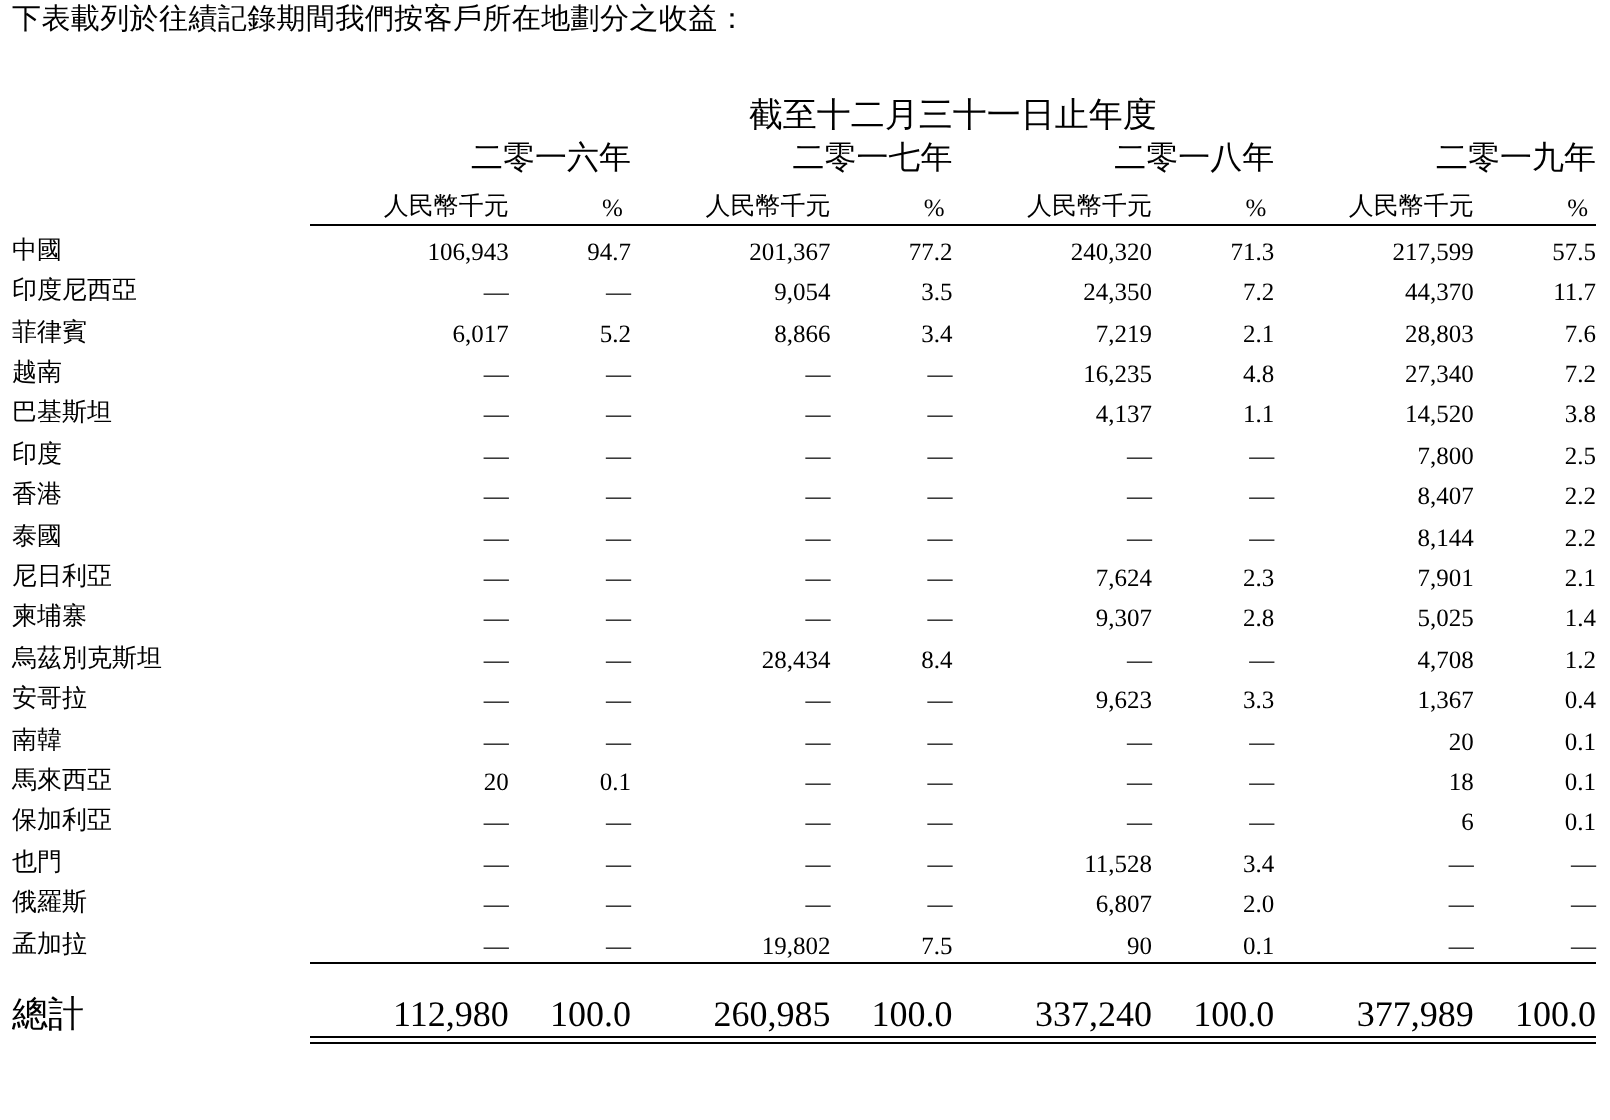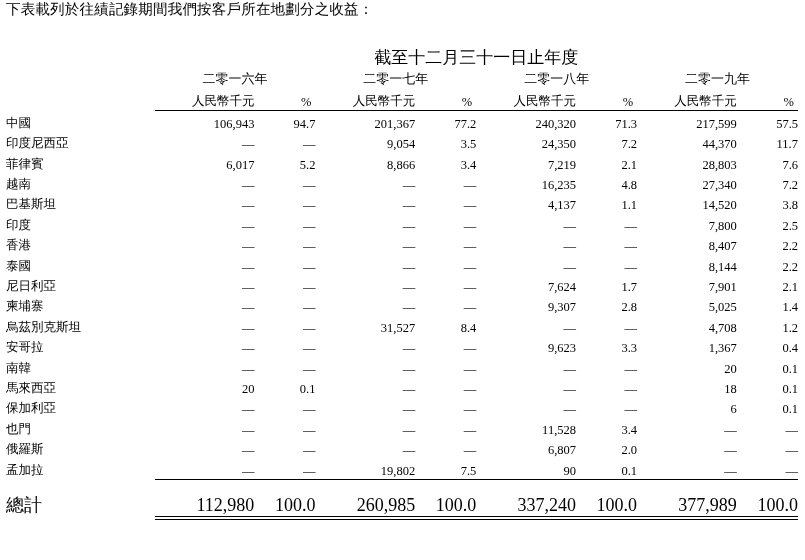--- a/index.html
+++ b/index.html
@@ -59,23 +59,23 @@
     width: 60px;
     text-align: right;
     padding-right: 4px;
   }
   .spanhead {
     text-align: center;
     font-size: 17px;
     height: 20px;
   }
   .yearhead td {
-    text-align: center;
+    text-align: right;
     height: 19px;
-    font-size: 13px;
+    font-size: 16px;
   }
   .unithead td {
     text-align: center;
     height: 22px;
     font-size: 12.5px;
   }
   .unithead td.u-amt { text-align: right; }
   .unithead td.u-pct { text-align: right; padding-right: 4px; }
   .rule td {
     height: 1px;
@@ -247,40 +247,40 @@
         <td class="col-amt">8,144</td>
         <td class="col-pct">2.2</td>
       </tr>
       <tr class="datarow">
         <td class="col-label">尼日利亞</td>
         <td class="col-amt">—</td>
         <td class="col-pct">—</td>
         <td class="col-amt">—</td>
         <td class="col-pct">—</td>
         <td class="col-amt">7,624</td>
-        <td class="col-pct">1.7</td>
+        <td class="col-pct">2.3</td>
         <td class="col-amt">7,901</td>
         <td class="col-pct">2.1</td>
       </tr>
       <tr class="datarow">
         <td class="col-label">柬埔寨</td>
         <td class="col-amt">—</td>
         <td class="col-pct">—</td>
         <td class="col-amt">—</td>
         <td class="col-pct">—</td>
         <td class="col-amt">9,307</td>
         <td class="col-pct">2.8</td>
         <td class="col-amt">5,025</td>
         <td class="col-pct">1.4</td>
       </tr>
       <tr class="datarow">
         <td class="col-label">烏茲別克斯坦</td>
         <td class="col-amt">—</td>
         <td class="col-pct">—</td>
-        <td class="col-amt">31,527</td>
+        <td class="col-amt">28,434</td>
         <td class="col-pct">8.4</td>
         <td class="col-amt">—</td>
         <td class="col-pct">—</td>
         <td class="col-amt">4,708</td>
         <td class="col-pct">1.2</td>
       </tr>
       <tr class="datarow">
         <td class="col-label">安哥拉</td>
         <td class="col-amt">—</td>
         <td class="col-pct">—</td>

